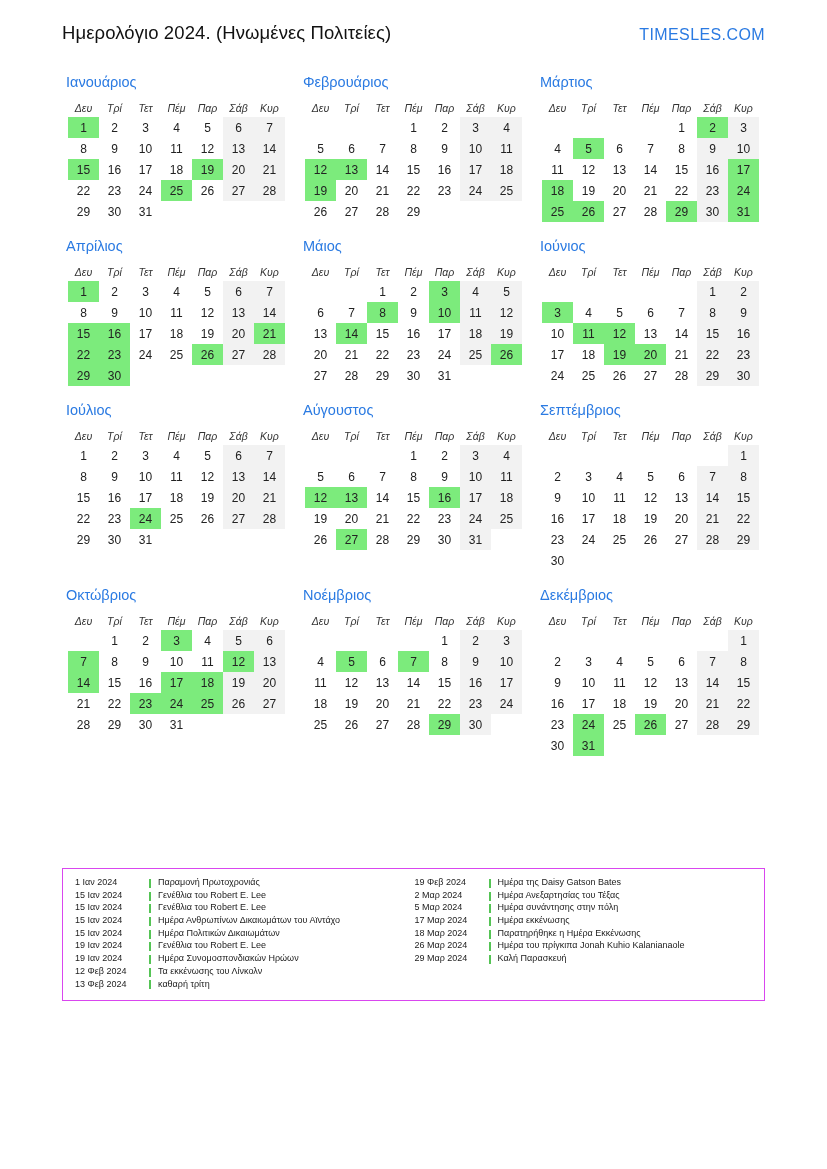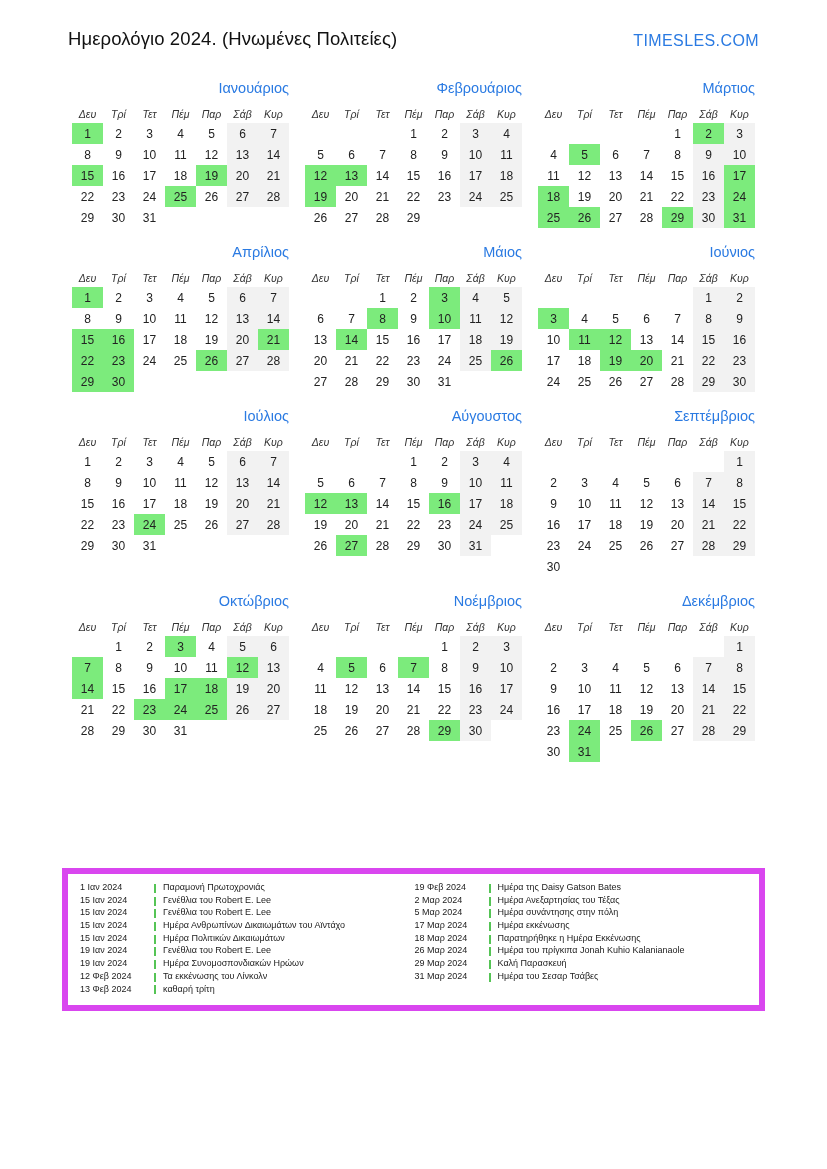--- a/index.html
+++ b/index.html
@@ -3,21 +3,21 @@
 <meta charset="utf-8">
 <style>
   * { box-sizing: border-box; }
   html, body {
     margin: 0; padding: 0;
     width: 827px; height: 1169px;
     background: #ffffff;
     font-family: "Liberation Sans", sans-serif;
     color: #222;
   }
-  .page { position: relative; width: 827px; height: 1169px; padding: 6px; }
+  .page { position: relative; width: 827px; height: 1169px; padding: 0; }
 
   
   .header {
     display: flex; align-items: flex-start; justify-content: space-between;
     padding: 22px 62px 0 62px;
   }
   .title {
     font-size: 18.5px; font-weight: normal; color: #111; letter-spacing: 0.1px;
   }
   .brand {
@@ -28,21 +28,21 @@
   
   .months {
     display: grid;
     grid-template-columns: repeat(3, 1fr);
     row-gap: 0px;
     column-gap: 0px;
     padding: 14px 58px 0 58px;
   }
   .month { padding: 0 8px; }
   .month-name {
-    text-align: right;
+    text-align: left;
     color: #2a7ae2;
     font-size: 14.5px;
     margin: 16px 0 8px 0;
   }
   table.cal {
     border-collapse: collapse;
     margin: 0 auto;
     table-layout: fixed;
   }
   table.cal th {
@@ -66,21 +66,21 @@
   }
   td.we { background: #f2f2f2; }
   td.hl { background: #7ceb7c; }
   td.empty { background: transparent; }
 
   
   .legend {
     position: absolute;
     left: 62px; top: 868px;
     width: 703px;
-    border: 6px solid #d946ef;
+    border: 1px solid #d946ef;
     padding: 8px 10px 9px 12px;
     display: flex;
   }
   .legend-col {
     width: 50%;
     display: flex;
     flex-direction: column;
   }
   .legend-row {
     display: flex;
@@ -963,21 +963,16 @@
         <div class="legend-row">
           <span class="legend-date">26 Μαρ 2024</span>
           <span class="legend-bar"></span>
           <span class="legend-name">Ημέρα του πρίγκιπα Jonah Kuhio Kalanianaole</span>
         </div>
         <div class="legend-row">
           <span class="legend-date">29 Μαρ 2024</span>
           <span class="legend-bar"></span>
           <span class="legend-name">Καλή Παρασκευή</span>
         </div>
-        <div class="legend-row">
-          <span class="legend-date">31 Μαρ 2024</span>
-          <span class="legend-bar"></span>
-          <span class="legend-name">Ημέρα του Σεσαρ Τσάβες</span>
-        </div>
       </div>
   </div>
 
 </div>
 
 </body></html>

